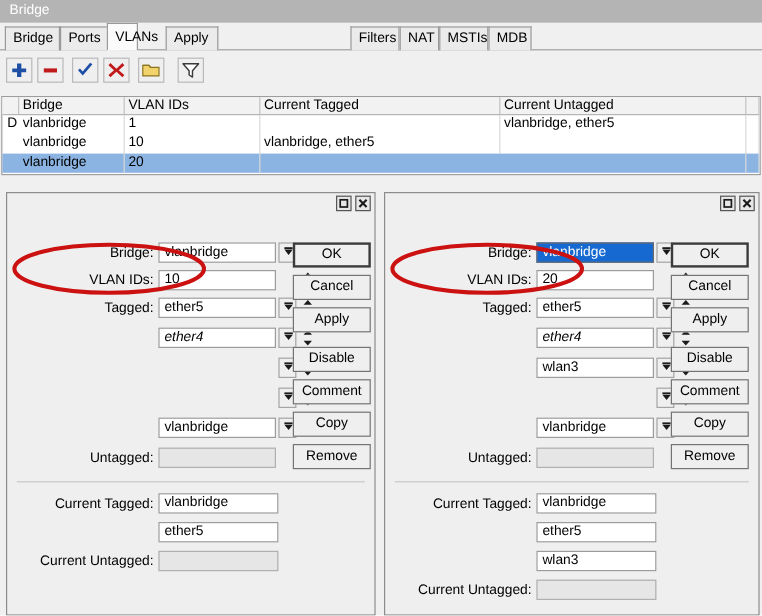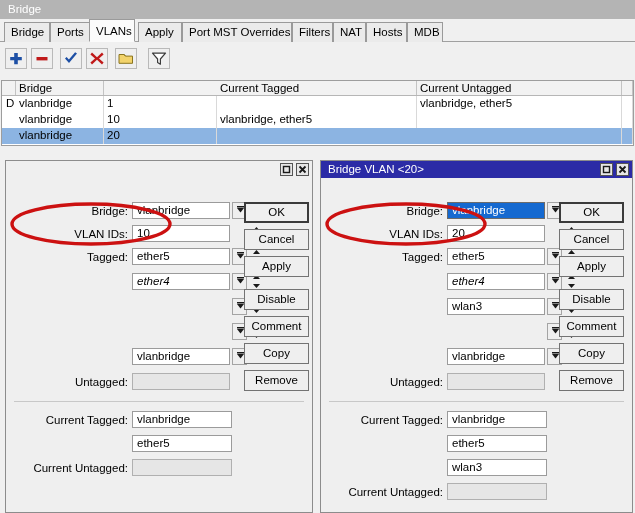--- a/index.html
+++ b/index.html
@@ -222,26 +222,25 @@
 
 <div id="bridge-window">
 
   <div id="bridge-titlebar">
     <span>Bridge</span>
   </div>
 
   <div id="tabstrip">
       <div class="tab" style="left:4px; width:46px;"><span>Bridge</span></div>
       <div class="tab" style="left:50px; width:55px;"><span>Ports</span></div>
-      <div class="tab active" style="left:89px; width:46px;"><span>VLANs</span></div>
+      <div class="tab active" style="left:89px; width:26px;"><span>VLANs</span></div>
       <div class="tab" style="left:138px; width:44px;"><span>Apply</span></div>
-      <div class="tab" style="left:182px; width:110px;"><span>Port MST Overrides</span></div>
       <div class="tab" style="left:292px; width:41px;"><span>Filters</span></div>
       <div class="tab" style="left:333px; width:33px;"><span>NAT</span></div>
-      <div class="tab" style="left:366px; width:41px;"><span>Hosts</span></div>
+      <div class="tab" style="left:366px; width:41px;"><span>MSTIs</span></div>
       <div class="tab" style="left:407px; width:36px;"><span>MDB</span></div>
     </div>
 
   <div id="toolbar">
       <div class="tbtn" style="left:5px;">
         <span style="display:block; margin:2px auto 0; width:16px;">
           <svg width="16" height="15" viewBox="0 0 16 15">
             <path d="M6.2 2 h3.6 v4 h4 v3.2 h-4 v4 h-3.6 v-4 h-4 V6 h4 z" fill="#1d4fa5"></path>
           </svg>
         </span>
@@ -281,20 +280,21 @@
             <path d="M1.5 2.2 h13 L9.4 8 v5.2 L6.6 11.5 V8 z" fill="#ffffff" stroke="#3b3b3b" stroke-width="1.2" stroke-linejoin="round"></path>
           </svg>
         </span>
       </div>
     </div>
 
   <div id="table">
     <div class="thead">
         <div class="th" style="left:0px; width:14px;"></div>
         <div class="th" style="left:14px; width:88px;">Bridge</div>
+        <div class="th" style="left:102px; width:113px;">VLAN IDs</div>
         <div class="th" style="left:215px; width:200px;">Current Tagged</div>
         <div class="th" style="left:415px; width:205px;">Current Untagged</div>
         <div class="th" style="left:620px; width:11px;"></div>
       </div>
   <div class="trow" style="top:15px;">
         <div class="td flag" style="left:0px; width:14px;">D</div>
         <div class="td" style="left:14px; width:88px;">vlanbridge</div>
         <div class="td" style="left:102px; width:113px;">1</div>
         <div class="td" style="left:215px; width:200px;"></div>
         <div class="td" style="left:415px; width:205px;">vlanbridge, ether5</div>
@@ -455,23 +455,20 @@
       <div class="dbtn" style="left:238px; top:51px;">Cancel</div>
       <div class="dbtn" style="left:238px; top:78px;">Apply</div>
       <div class="dbtn" style="left:238px; top:111px;">Disable</div>
       <div class="dbtn" style="left:238px; top:138px;">Comment</div>
       <div class="dbtn" style="left:238px; top:165px;">Copy</div>
       <div class="dbtn" style="left:238px; top:192px;">Remove</div>
     </div>
 </div>
 
 <div class="dialog" id="dlg-right" style="left:320px; top:160px; width:313px; height:353px;">
-  <div class="dlg-title active" style="width:311px;">
-    <span>Bridge VLAN &lt;20&gt;</span>
-  </div>
   <div class="titlebtn" style="right:19px;">
     <svg width="11" height="11" viewBox="0 0 11 11">
         <rect x="2.5" y="2.5" width="6" height="6" fill="none" stroke="#1a1a1a" stroke-width="1.4"></rect>
       </svg>
   </div>
   <div class="titlebtn" style="right:3px;">
     <svg width="11" height="11" viewBox="0 0 11 11">
         <path d="M2.5 2.5 L8.5 8.5 M8.5 2.5 L2.5 8.5" stroke="#1a1a1a" stroke-width="1.8" fill="none"></path>
       </svg>
   </div>

